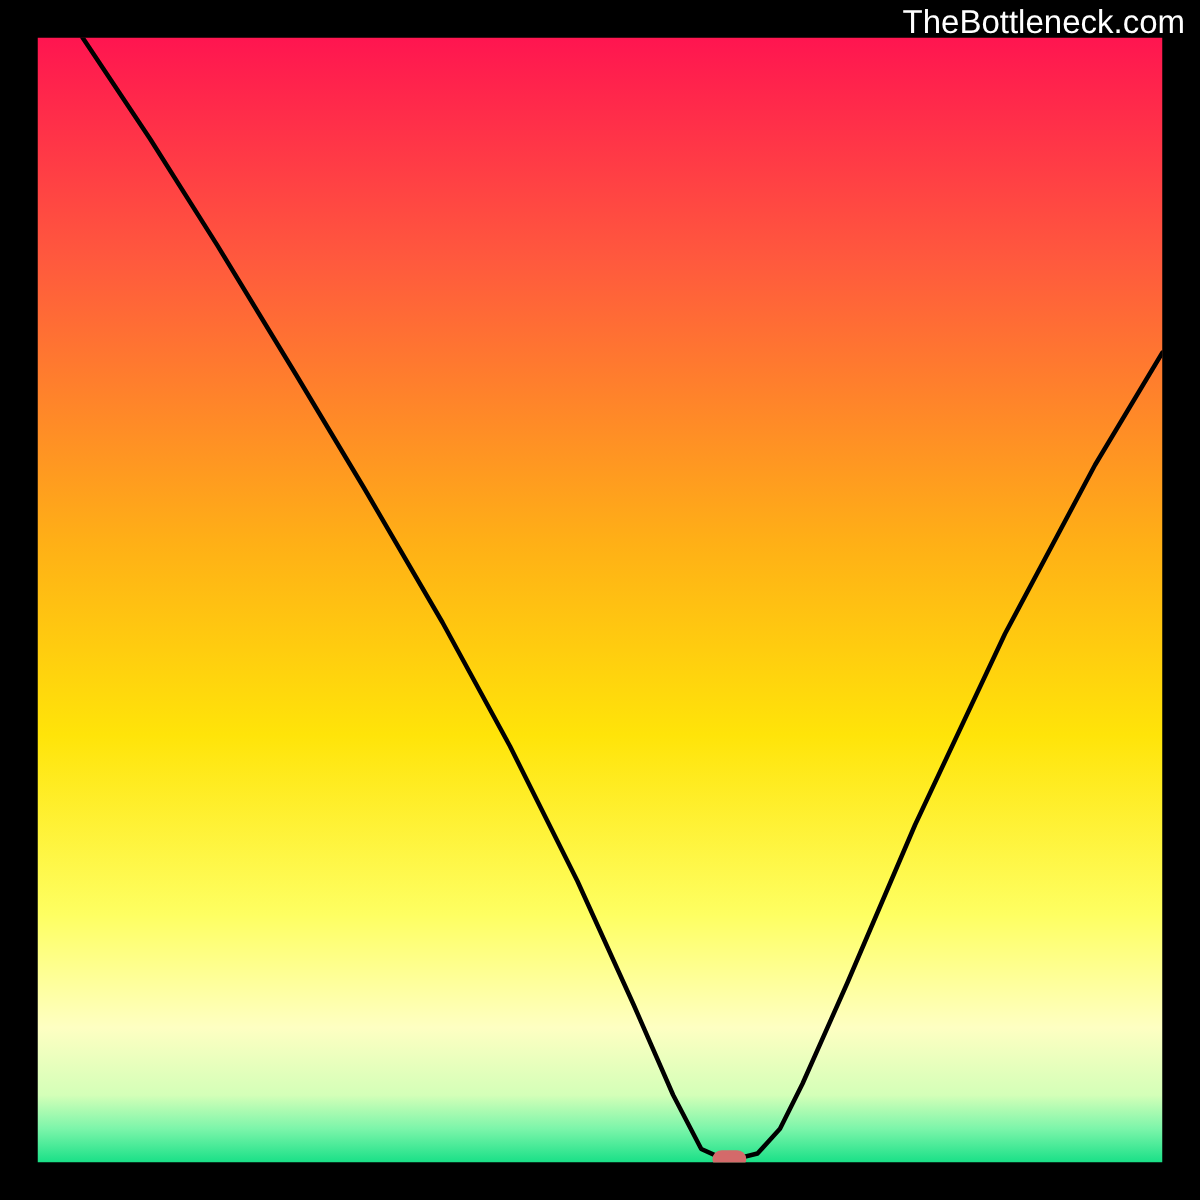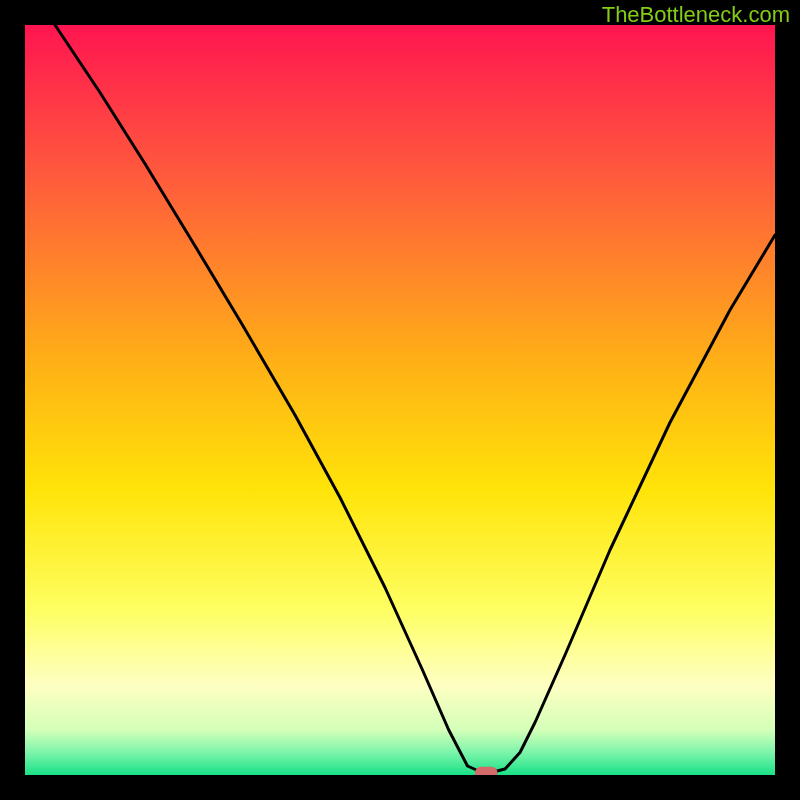--- a/index.html
+++ b/index.html
@@ -22,21 +22,21 @@
     position: absolute;
     left: 25px;
     top: 25px;
     width: 750px;
     height: 750px;
   }
   .watermark {
     position: absolute;
     top: 2px;
     right: 10px;
-    color: #84cc16;
+    color: #ffffff;
     font-family: Arial, Helvetica, sans-serif;
     font-size: 22px;
     font-weight: 500;
   }
   svg {
     display: block;
   }
 </style>
 </head>
 <body>

